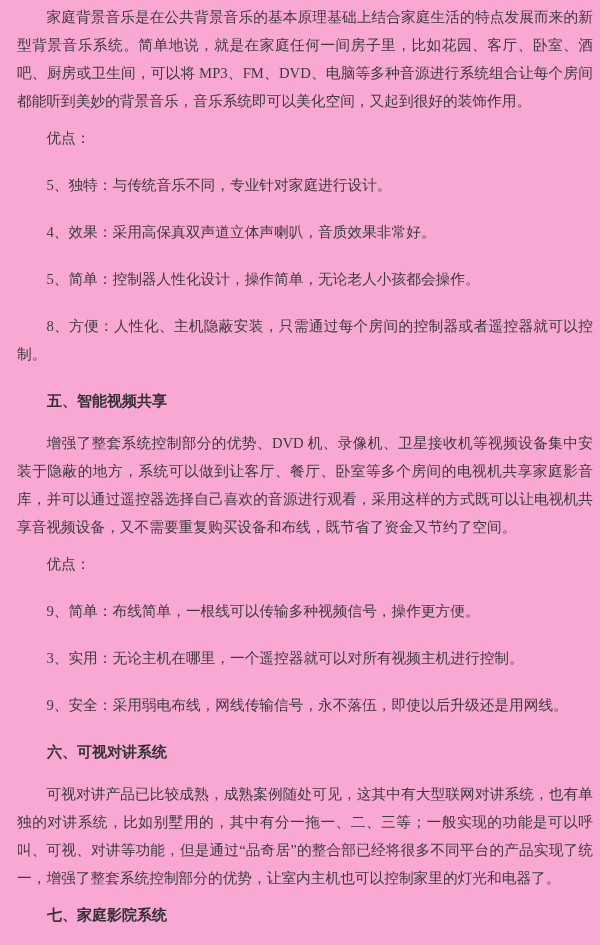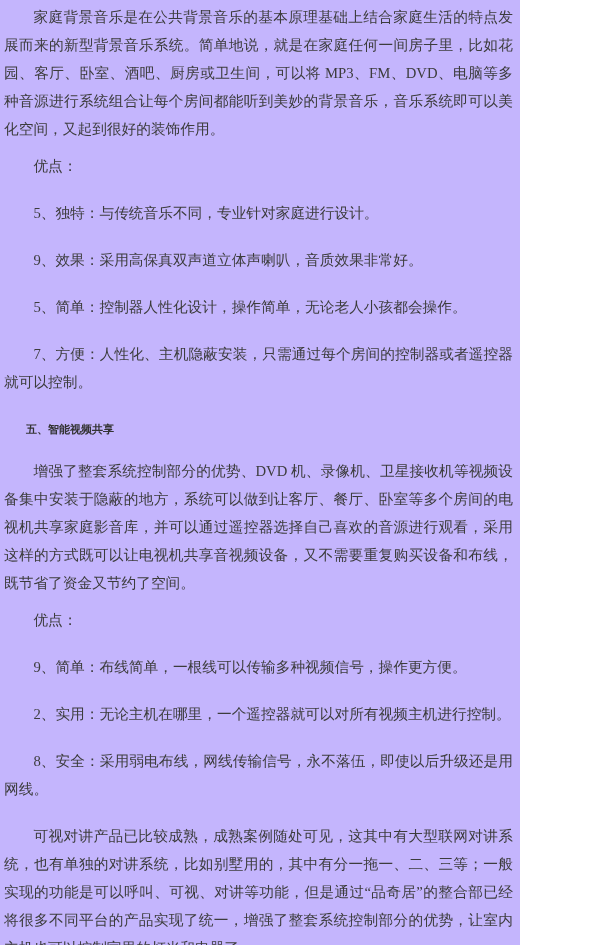--- a/index.html
+++ b/index.html
@@ -7,76 +7,77 @@
     padding: 0;
     background: #ffffff;
   }
   body {
     width: 600px;
     height: 945px;
     overflow: hidden;
   }
   .page {
     box-sizing: border-box;
-    width: 520px;
+    width: 600px;
     height: 945px;
-    padding: 3px 7px 0 4px;
-    background: #c4b5fd;
+    padding: 3px 7px 0 17px;
+    background: #f9a8d4;
     font-family: "Liberation Serif", "DejaVu Serif", serif;
     font-size: 14.7px;
     line-height: 28px;
     color: #3c3c3c;
     text-align: justify;
   }
   .para {
     margin: 0 0 19px 0;
     text-indent: 2em;
   }
   .para.long {
     margin-bottom: 9px;
   }
   .heading {
     margin: 0 0 14px 0;
     text-indent: 2em;
     font-weight: bold;
-    font-size: 11px;
+    font-size: 15px;
     color: #333333;
   }
   .heading.last {
     margin-bottom: 1px;
     font-family: Liberation Serif, serif;
   }
 </style>
 </head>
 <body>
 
 <div class="page">
 
   <p class="para long">家庭背景音乐是在公共背景音乐的基本原理基础上结合家庭生活的特点发展而来的新型背景音乐系统。简单地说，就是在家庭任何一间房子里，比如花园、客厅、卧室、酒吧、厨房或卫生间，可以将 MP3、FM、DVD、电脑等多种音源进行系统组合让每个房间都能听到美妙的背景音乐，音乐系统即可以美化空间，又起到很好的装饰作用。</p>
 
   <p class="para">优点：</p>
 
   <p class="para">5、独特：与传统音乐不同，专业针对家庭进行设计。</p>
 
-  <p class="para">9、效果：采用高保真双声道立体声喇叭，音质效果非常好。</p>
+  <p class="para">4、效果：采用高保真双声道立体声喇叭，音质效果非常好。</p>
 
   <p class="para">5、简单：控制器人性化设计，操作简单，无论老人小孩都会操作。</p>
 
-  <p class="para">7、方便：人性化、主机隐蔽安装，只需通过每个房间的控制器或者遥控器就可以控制。</p>
+  <p class="para">8、方便：人性化、主机隐蔽安装，只需通过每个房间的控制器或者遥控器就可以控制。</p>
 
   <h2 class="heading">五、智能视频共享</h2>
 
   <p class="para long">增强了整套系统控制部分的优势、DVD 机、录像机、卫星接收机等视频设备集中安装于隐蔽的地方，系统可以做到让客厅、餐厅、卧室等多个房间的电视机共享家庭影音库，并可以通过遥控器选择自己喜欢的音源进行观看，采用这样的方式既可以让电视机共享音视频设备，又不需要重复购买设备和布线，既节省了资金又节约了空间。</p>
 
   <p class="para">优点：</p>
 
   <p class="para">9、简单：布线简单，一根线可以传输多种视频信号，操作更方便。</p>
 
-  <p class="para">2、实用：无论主机在哪里，一个遥控器就可以对所有视频主机进行控制。</p>
+  <p class="para">3、实用：无论主机在哪里，一个遥控器就可以对所有视频主机进行控制。</p>
 
-  <p class="para">8、安全：采用弱电布线，网线传输信号，永不落伍，即使以后升级还是用网线。</p>
+  <p class="para">9、安全：采用弱电布线，网线传输信号，永不落伍，即使以后升级还是用网线。</p>
 
+  <h2 class="heading">六、可视对讲系统</h2>
 
   <p class="para long">可视对讲产品已比较成熟，成熟案例随处可见，这其中有大型联网对讲系统，也有单独的对讲系统，比如别墅用的，其中有分一拖一、二、三等；一般实现的功能是可以呼叫、可视、对讲等功能，但是通过“品奇居”的整合部已经将很多不同平台的产品实现了统一，增强了整套系统控制部分的优势，让室内主机也可以控制家里的灯光和电器了。</p>
 
   <h2 class="heading last">七、家庭影院系统</h2>
 
 </div>
 
 </body></html>

